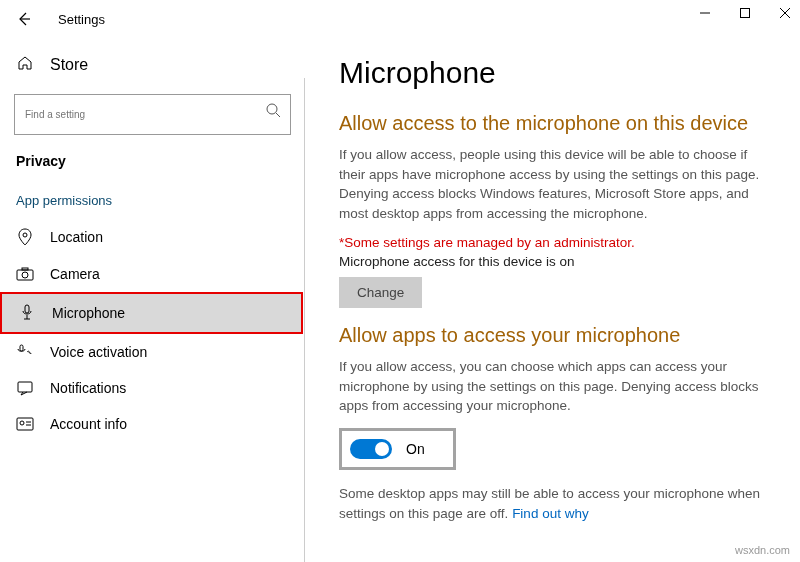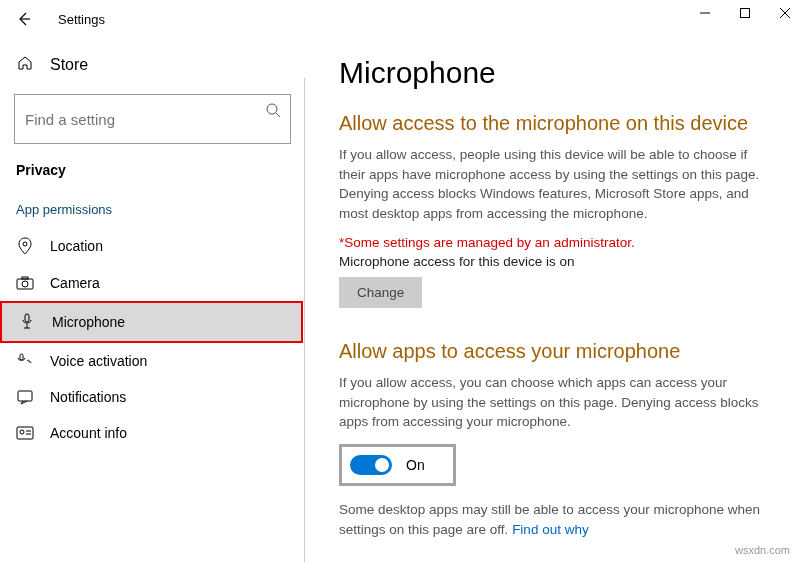--- a/index.html
+++ b/index.html
@@ -6,35 +6,35 @@
     body { width: 800px; height: 562px; background: #fff; overflow: hidden; position: relative; }
     .titlebar { height: 38px; display: flex; align-items: center; padding: 0 8px; }
     .back-btn { width: 32px; height: 32px; display: flex; align-items: center; justify-content: center; cursor: pointer; }
     .app-title { font-size: 13px; margin-left: 18px; color: #000; }
     .winctrls { position: absolute; right: 6px; top: 4px; display: flex; gap: 22px; }
     .winctrl { width: 18px; height: 18px; display: flex; align-items: center; justify-content: center; cursor: pointer; }
     .layout { display: flex; height: calc(562px - 38px); }
     .sidebar { width: 305px; padding: 8px 0 0 0; position: relative; }
     .home-row { display: flex; align-items: center; gap: 16px; padding: 8px 16px; cursor: pointer; }
     .search-wrap { margin: 10px 14px 18px 14px; position: relative; }
-    .search-input { width: 100%; height: 50px; border: 1px solid #999; padding: 0 36px 0 10px; font-size: 15px; background: #fff; }
+    .search-input { width: 100%; height: 41px; border: 1px solid #999; padding: 0 36px 0 10px; font-size: 10px; background: #fff; }
     .search-icon { position: absolute; right: 10px; top: 8px; pointer-events: none; }
     .category { font-size: 14px; font-weight: 600; padding: 0 16px 24px 16px; }
     .section-header { font-size: 13px; color: #0c4a6e; padding: 0 16px 10px 16px; }
     .nav-item { display: flex; align-items: center; gap: 16px; padding: 10px 16px; cursor: pointer; font-size: 14px; color: #000; }
     .nav-item.selected { background: #d9d9d9; border: 2px solid #e60000; margin-right: 2px; }
     .nav-item .icon { width: 18px; display: flex; justify-content: center; }
     .sep { position: absolute; right: 0; top: 40px; bottom: 0; width: 1px; background: #ccc; }
     .main { flex: 1; padding: 18px 28px 0 34px; overflow: hidden; }
     .page-title { font-size: 30px; font-weight: 300; margin-bottom: 22px; color: #000; }
     .sub-title { font-size: 20px; font-weight: 400; margin-bottom: 10px; color: #a16207; }
     .body-text { font-size: 13.5px; color: #555; line-height: 1.45; margin-bottom: 12px; }
     .warn { color: #d40000; font-size: 13.5px; margin-bottom: 4px; }
     .status-text { font-size: 13.5px; color: #222; margin-bottom: 8px; }
-    .change-btn { background: #ccc; border: none; padding: 8px 18px; font-size: 13.5px; color: #444; cursor: pointer; margin-bottom: 32px; }
+    .change-btn { background: #ccc; border: none; padding: 8px 18px; font-size: 13.5px; color: #444; cursor: pointer; margin-bottom: 16px; }
     .toggle-row { display: inline-flex; align-items: center; gap: 14px; border: 3px solid #a3a3a3; padding: 8px 28px 8px 8px; margin-bottom: 14px; }
     .toggle { width: 42px; height: 20px; background: #0078d4; border-radius: 10px; position: relative; cursor: pointer; }
     .toggle::after { content: ""; position: absolute; right: 3px; top: 3px; width: 14px; height: 14px; background: #fff; border-radius: 50%; }
     .toggle-label { font-size: 14px; }
     .link { color: #0067c0; cursor: pointer; }
     .watermark { position: absolute; right: 10px; bottom: 6px; font-size: 11px; color: #999; }
   </style>
 </head>
 <body>
 

